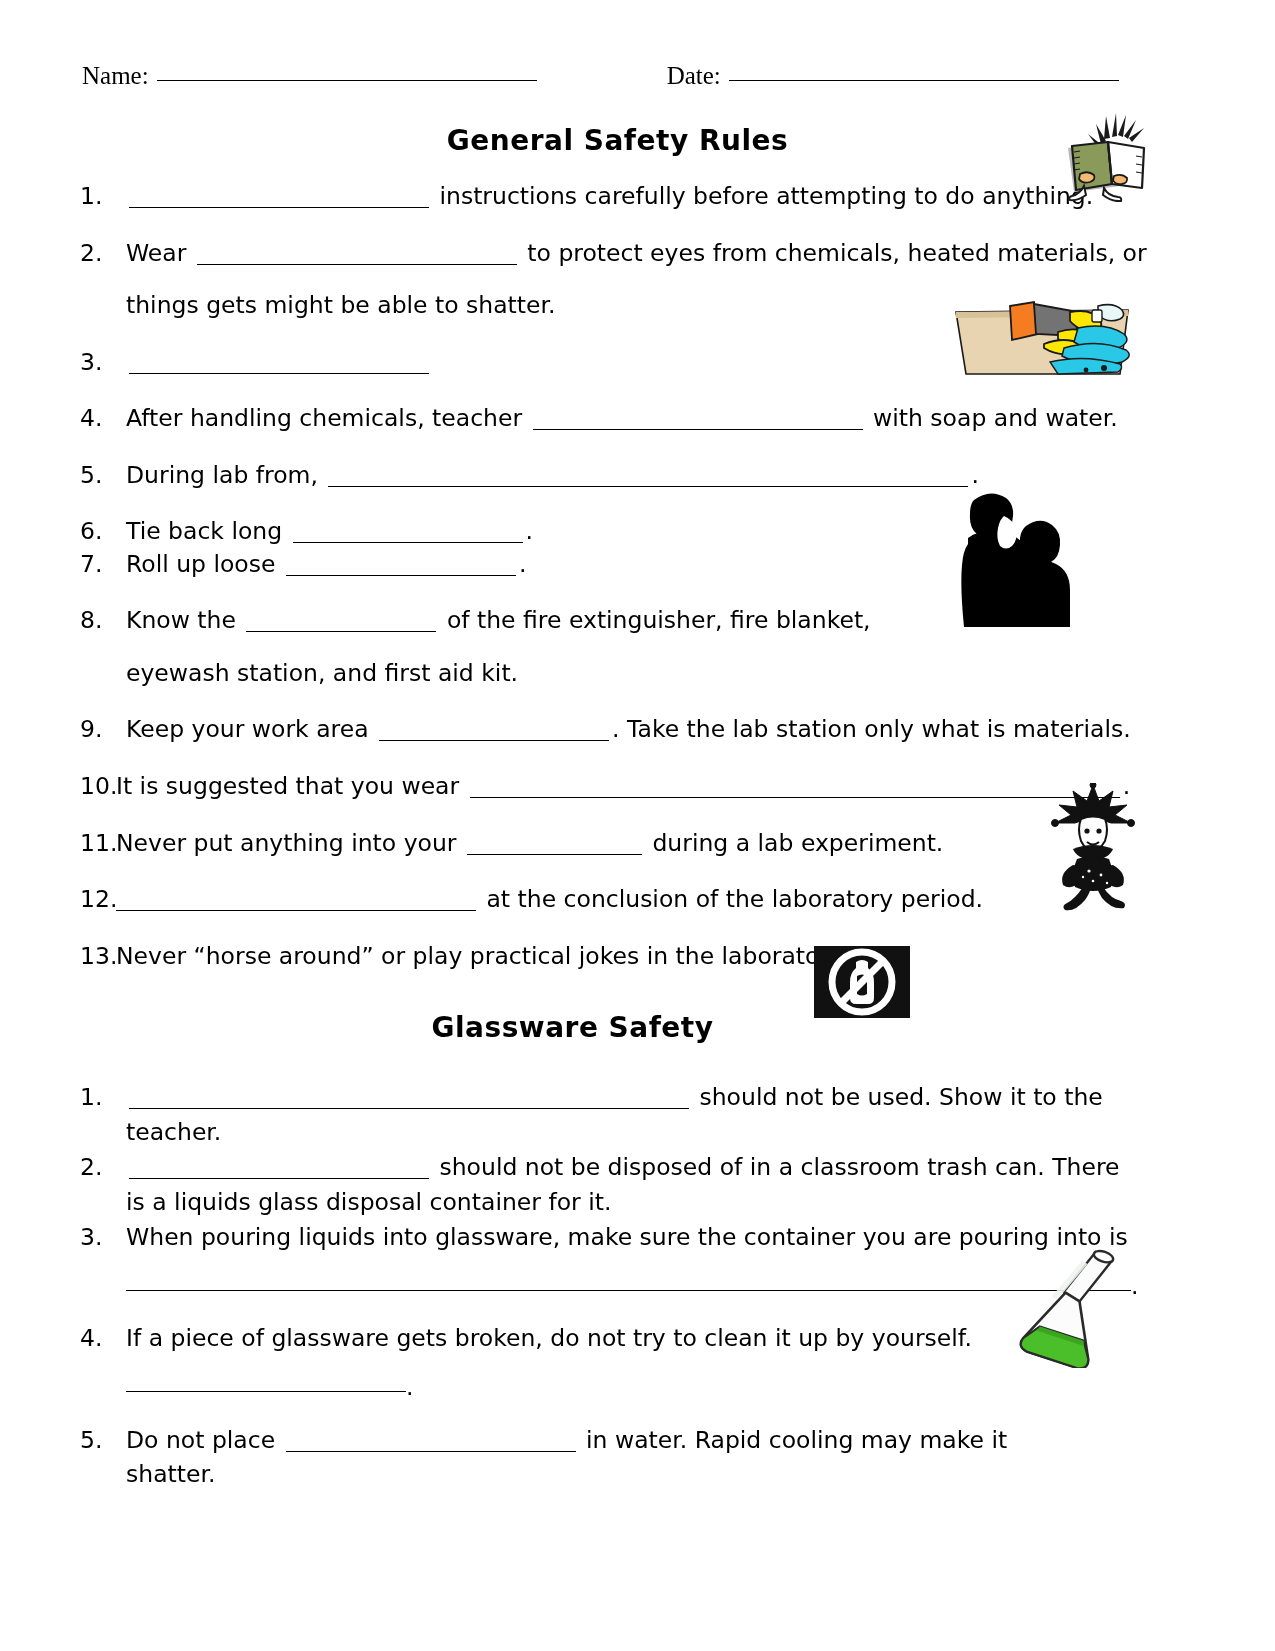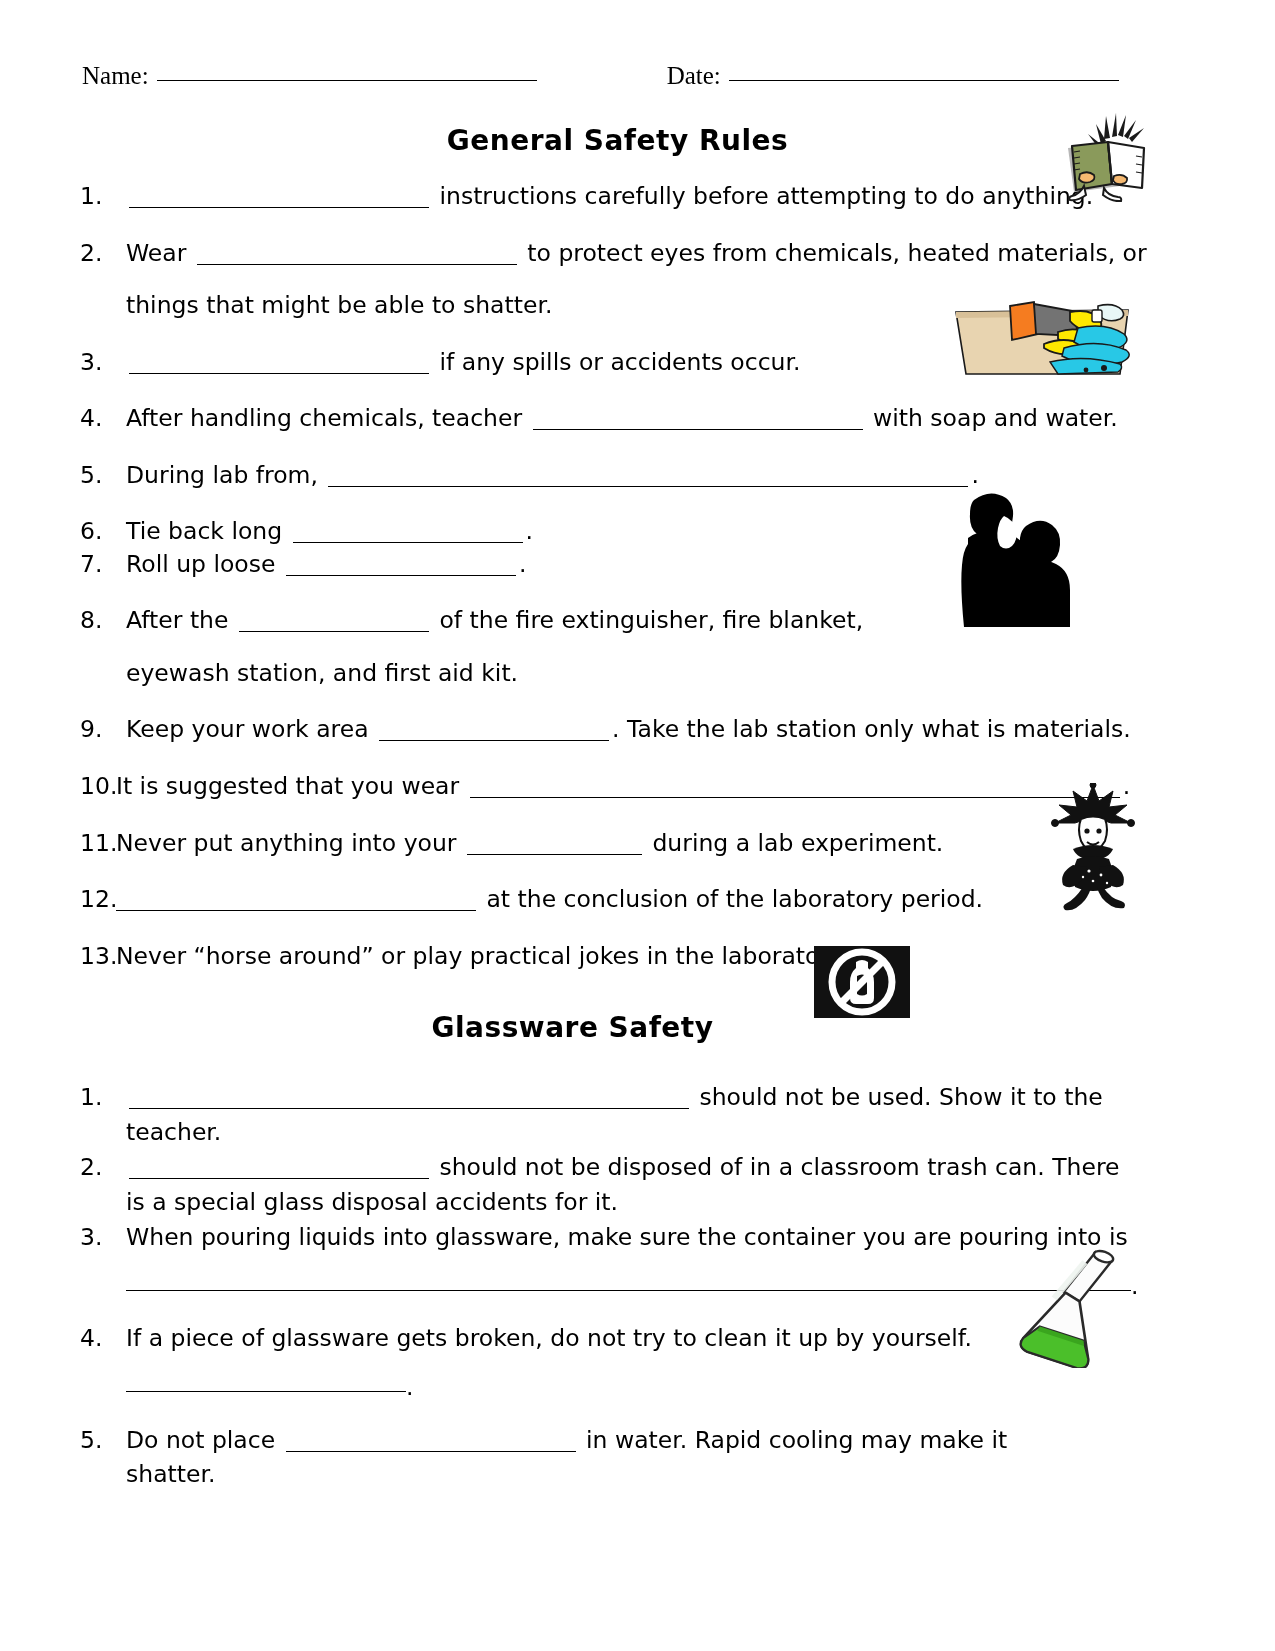--- a/index.html
+++ b/index.html
@@ -159,26 +159,26 @@
       <span class="qnum">1.</span>
       <span class="qbody"><span class="blank b1"></span><span> instructions carefully before attempting to do anything.</span></span>
     </li>
 
     <li class="qitem sp-lg">
       <span class="qnum">2.</span>
       <span class="qbody"><span>Wear </span><span class="blank b2"></span><span> to protect eyes from chemicals, heated materials, or</span></span>
     </li>
     <li class="qitem cont">
       <span class="qnum"></span>
-      <span class="qbody">things that might be able to shatter.</span>
+      <span class="qbody">things gets might be able to shatter.</span>
     </li>
 
     <li class="qitem sp-lg">
       <span class="qnum">3.</span>
-      <span class="qbody"><span class="blank b3"></span><span> if any spills or accidents occur.</span></span>
+      <span class="qbody"><span class="blank b3"></span></span>
     </li>
 
     <li class="qitem sp-lg">
       <span class="qnum">4.</span>
       <span class="qbody"><span>After handling chemicals, teacher </span><span class="blank b4"></span><span> with soap and water.</span></span>
     </li>
 
     <li class="qitem sp-lg">
       <span class="qnum">5.</span>
       <span class="qbody"><span>During lab from, </span><span class="blank b5"></span><span>.</span></span>
@@ -189,21 +189,21 @@
       <span class="qbody"><span>Tie back long </span><span class="blank b6"></span><span>.</span></span>
     </li>
 
     <li class="qitem sp-xs">
       <span class="qnum">7.</span>
       <span class="qbody"><span>Roll up loose </span><span class="blank b7"></span><span>.</span></span>
     </li>
 
     <li class="qitem sp-lg">
       <span class="qnum">8.</span>
-      <span class="qbody"><span>After the </span><span class="blank b8"></span><span> of the fire extinguisher, fire blanket,</span></span>
+      <span class="qbody"><span>Know the </span><span class="blank b8"></span><span> of the fire extinguisher, fire blanket,</span></span>
     </li>
     <li class="qitem cont">
       <span class="qnum"></span>
       <span class="qbody">eyewash station, and first aid kit.</span>
     </li>
 
     <li class="qitem sp-lg">
       <span class="qnum">9.</span>
       <span class="qbody"><span>Keep your work area </span><span class="blank b9"></span><span>. Take the lab station only what is materials.</span></span>
     </li>
@@ -241,21 +241,21 @@
       <span class="qnum"></span>
       <span class="qbody">teacher.</span>
     </li>
 
     <li class="qitem sp-sm">
       <span class="qnum">2.</span>
       <span class="qbody"><span class="blank g2"></span><span> should not be disposed of in a classroom trash can. There</span></span>
     </li>
     <li class="qitem cont-tight">
       <span class="qnum"></span>
-      <span class="qbody">is a special glass disposal accidents for it.</span>
+      <span class="qbody">is a liquids glass disposal container for it.</span>
     </li>
 
     <li class="qitem sp-sm">
       <span class="qnum">3.</span>
       <span class="qbody">When pouring liquids into glassware, make sure the container you are pouring into is</span>
     </li>
     <li class="qitem" style="margin-top:18px; padding-left:46px;">
       <span class="blank wide-line"></span>
         <span>.</span>
     </li>

